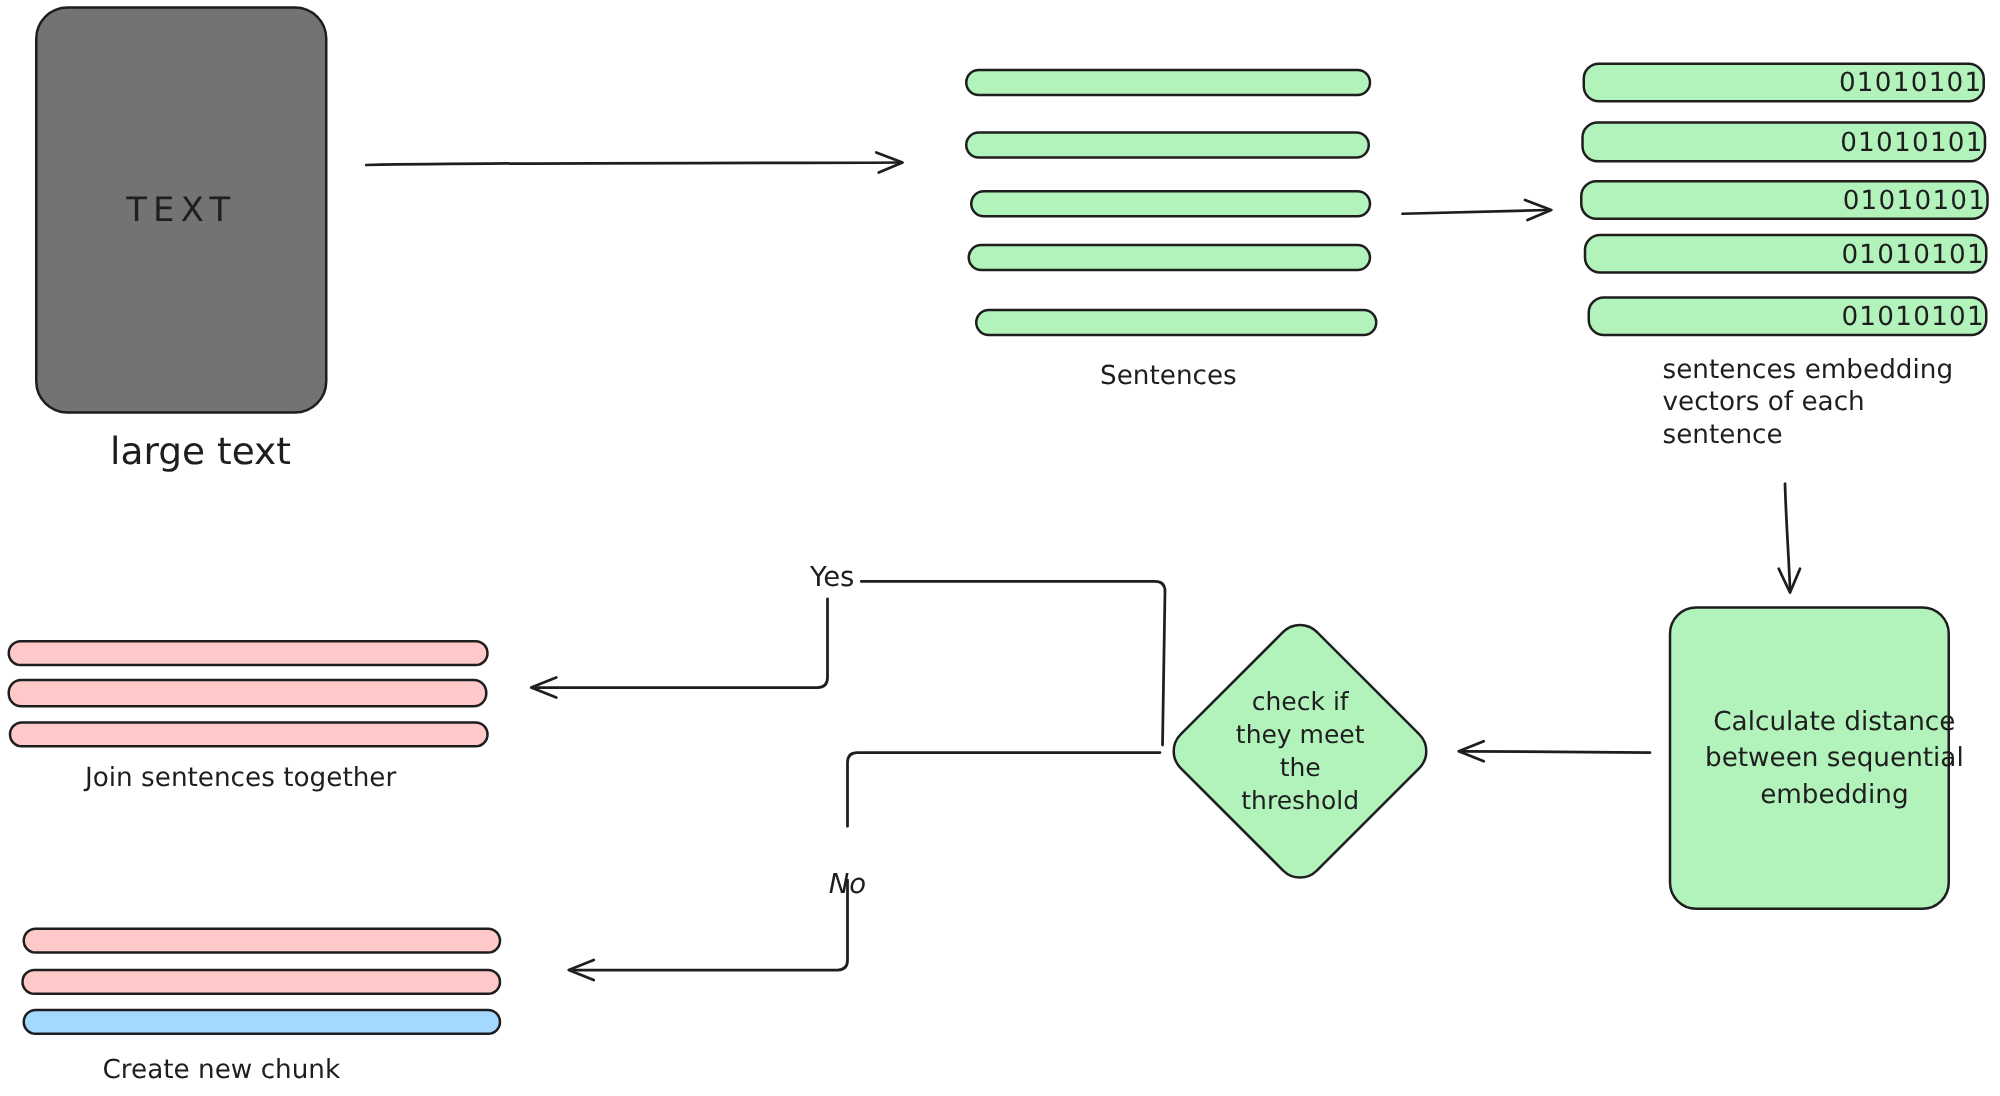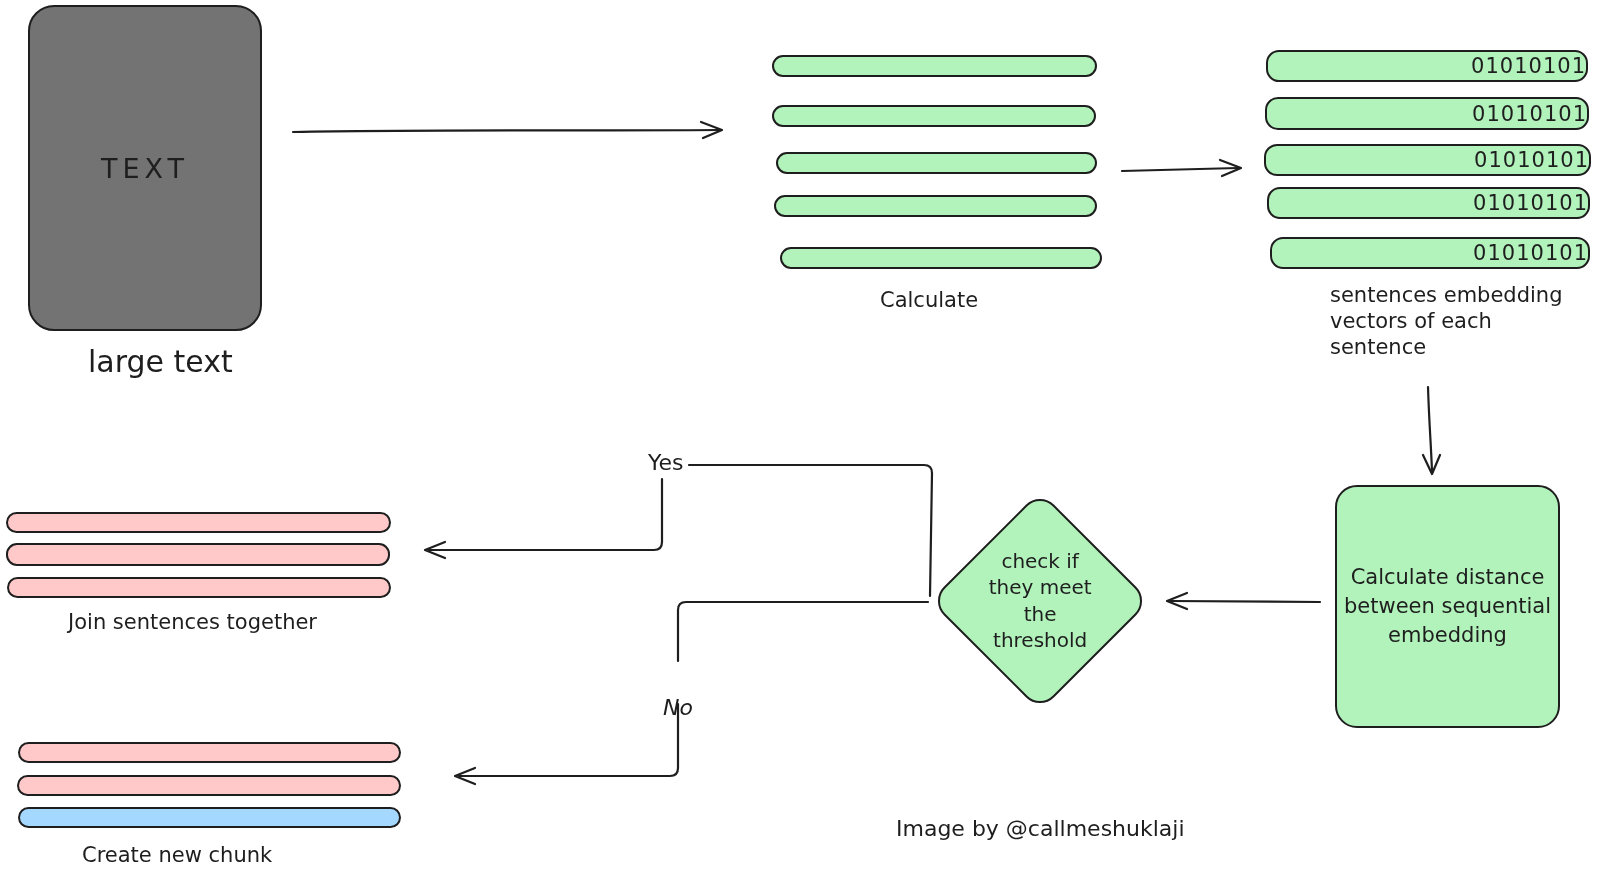--- a/index.html
+++ b/index.html
@@ -9,21 +9,21 @@
   }
   .abs{position:absolute;box-sizing:border-box;}
   .shape{position:absolute;box-sizing:border-box;border:2.5px solid #1e1e1e;}
   .bar{border-radius:11px;}
   .bar-lg{border-radius:13px;display:flex;align-items:center;justify-content:flex-end;}
   .bar-lg span{font-size:21px;letter-spacing:1px;}
   .caption{position:absolute;font-size:21px;white-space:nowrap;}
   .caption-lg{position:absolute;font-size:30px;white-space:nowrap;}
   .edge-label{position:absolute;font-size:22px;white-space:nowrap;}
   .bignode-text{display:flex;align-items:center;justify-content:center;text-align:center;
-    width:100%;height:100%;font-size:21px;line-height:1.38;}
+    width:100%;height:100%;font-size:21px;line-height:1.38;padding-left:20px;}
   .diamond-outer{display:flex;align-items:center;justify-content:center;}
   .diamond-inner{transform:rotate(-45deg);text-align:center;font-size:20px;line-height:1.32;width:170px;}
   svg.connectors{position:absolute;left:0;top:0;z-index:0;}
   .shape,.caption,.caption-lg,.edge-label{z-index:1;}
   .textbox{display:flex;align-items:center;justify-content:center;font-size:27px;letter-spacing:5px;}
 </style>
 </head>
 <body>
 
 <div class="canvas">
@@ -66,21 +66,21 @@
   <div class="shape textbox" style="left:28px;top:5px;width:234px;height:326px;border-radius:26px;background:#737373;">
     <span>TEXT</span>
   </div>
   <div class="caption-lg" style="left:88px;top:344px;">large text</div>
 
   <div class="shape bar" style="left:772px;top:55px;width:325px;height:22px;background:#b2f2bb;"></div>
   <div class="shape bar" style="left:772px;top:105px;width:324px;height:22px;background:#b2f2bb;"></div>
   <div class="shape bar" style="left:776px;top:152px;width:321px;height:22px;background:#b2f2bb;"></div>
   <div class="shape bar" style="left:774px;top:195px;width:323px;height:22px;background:#b2f2bb;"></div>
   <div class="shape bar" style="left:780px;top:247px;width:322px;height:22px;background:#b2f2bb;"></div>
-  <div class="caption" style="left:880px;top:288px;">Calculate</div>
+  <div class="caption" style="left:880px;top:288px;">Sentences</div>
 
   <div class="shape bar-lg" style="left:1266px;top:50px;width:322px;height:32px;background:#b2f2bb;">
     <span>01010101</span>
     </div>
   <div class="shape bar-lg" style="left:1265px;top:97px;width:324px;height:33px;background:#b2f2bb;">
     <span>01010101</span>
     </div>
   <div class="shape bar-lg" style="left:1264px;top:144px;width:327px;height:32px;background:#b2f2bb;">
     <span>01010101</span>
     </div>
@@ -122,15 +122,14 @@
   <div class="shape bar" style="left:6px;top:512px;width:385px;height:21px;background:#ffc9c9;"></div>
   <div class="shape bar" style="left:6px;top:543px;width:384px;height:23px;background:#ffc9c9;"></div>
   <div class="shape bar" style="left:7px;top:577px;width:384px;height:21px;background:#ffc9c9;"></div>
   <div class="caption" style="left:68px;top:610px;">Join sentences together</div>
 
   <div class="shape bar" style="left:18px;top:742px;width:383px;height:21px;background:#ffc9c9;"></div>
   <div class="shape bar" style="left:17px;top:775px;width:384px;height:21px;background:#ffc9c9;"></div>
   <div class="shape bar" style="left:18px;top:807px;width:383px;height:21px;background:#a5d8ff;"></div>
   <div class="caption" style="left:82px;top:843px;">Create new chunk</div>
 
-  <div class="caption" style="left:896px;top:816px;font-size:22px;">Image by @callmeshuklaji</div>
 
 </div>
 
 </body></html>

